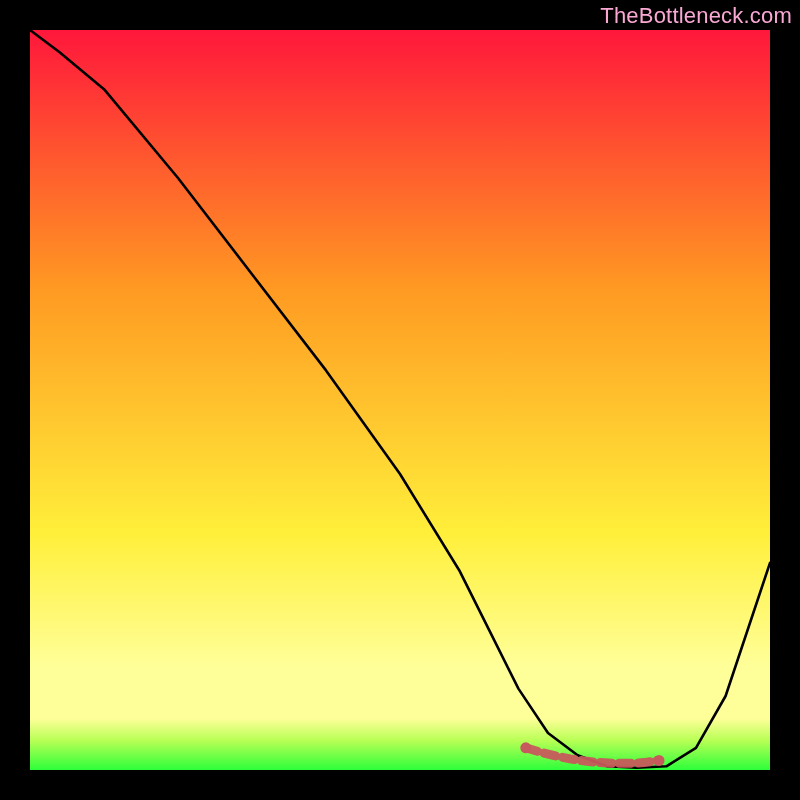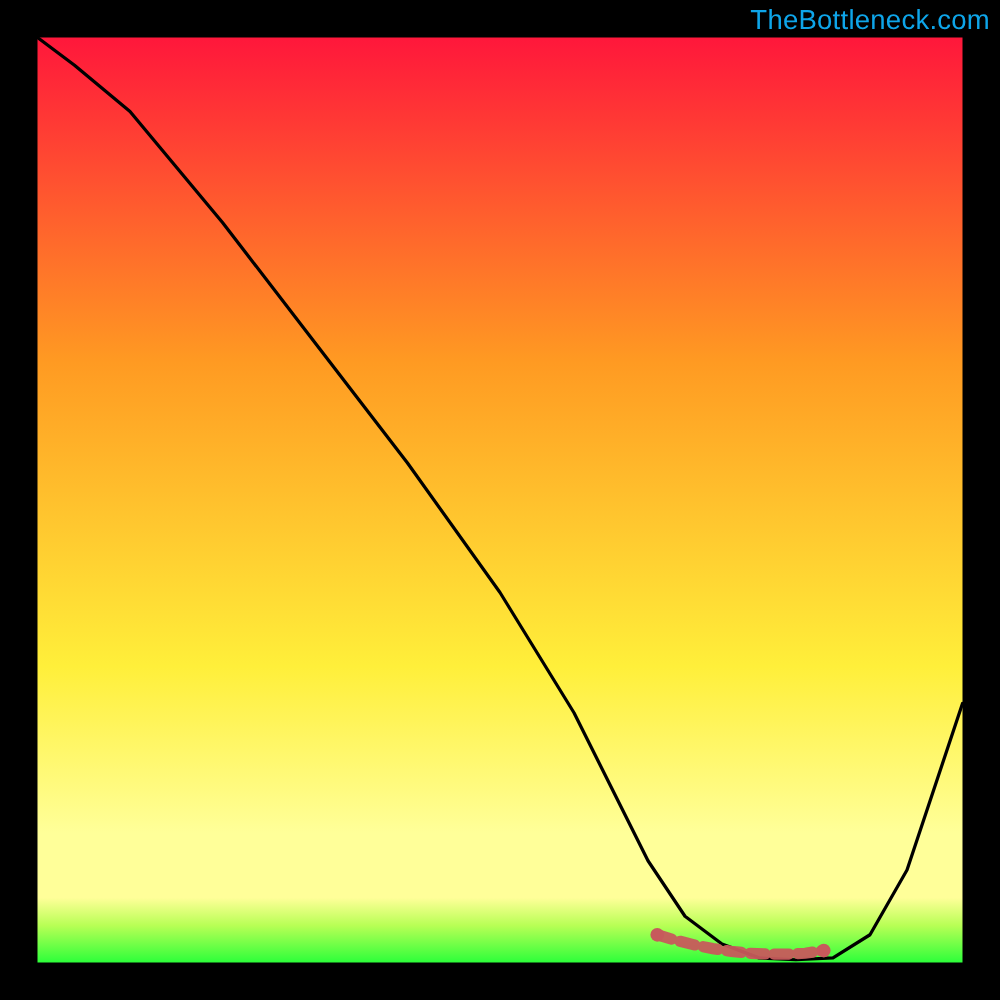--- a/index.html
+++ b/index.html
@@ -15,21 +15,21 @@
     width: 800px;
     height: 800px;
   }
   .watermark {
     position: absolute;
     top: 3px;
     right: 8px;
     font-family: Arial, Helvetica, sans-serif;
     font-size: 22px;
     font-weight: 500;
-    color: #0ea5e9;
+    color: #f9a8d4;
     letter-spacing: 0.2px;
   }
   svg.plot {
     position: absolute;
     left: 0;
     top: 0;
     display: block;
   }
 </style>
 </head>

